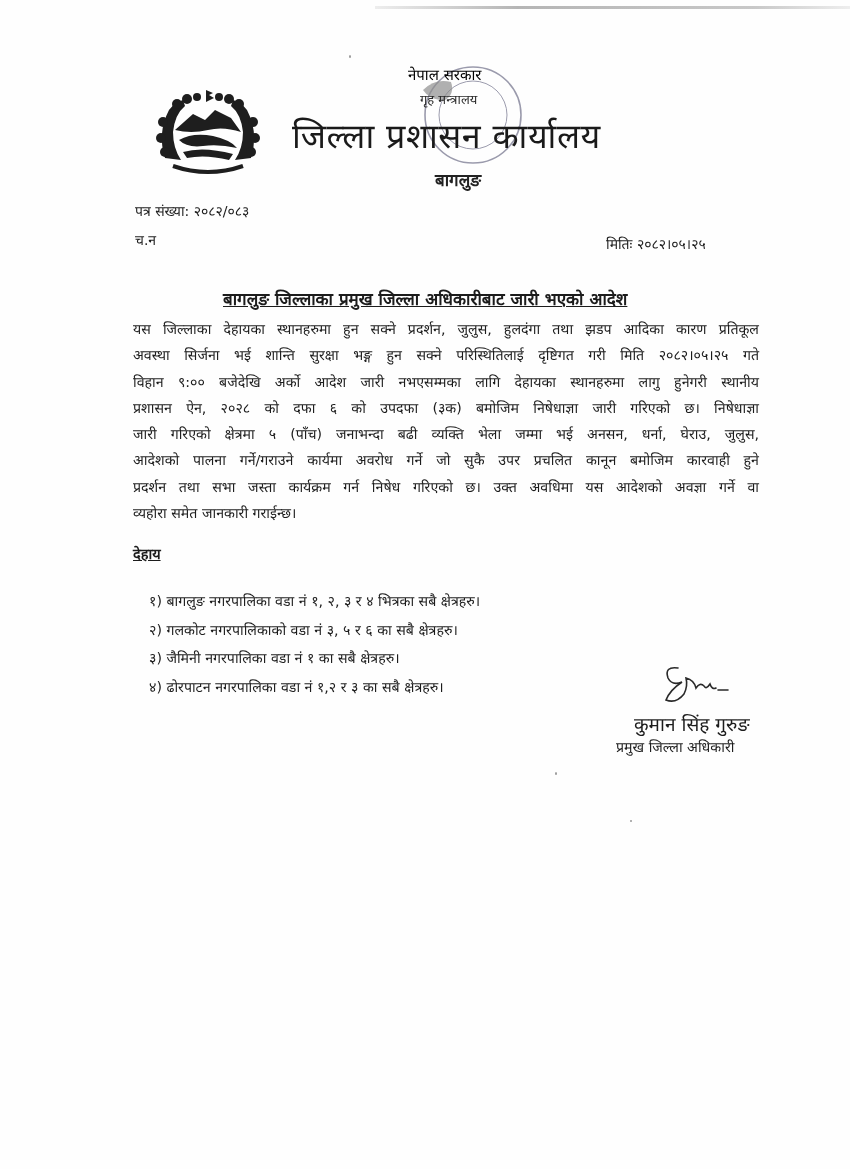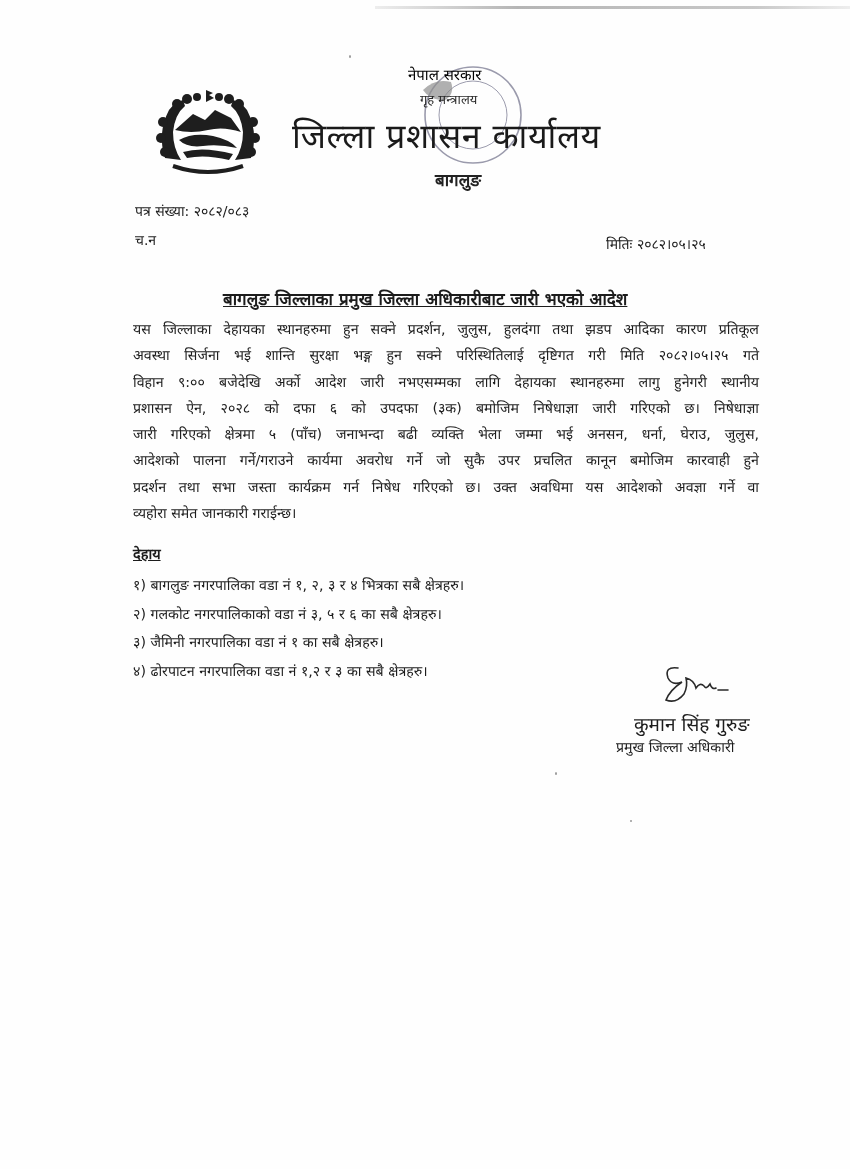--- a/index.html
+++ b/index.html
@@ -16,21 +16,21 @@
   .district { position: absolute; left: 413px; top: 168px; font-size: 17px; font-weight: bold; color: #222; margin-left: 22px; }
   .stamp { position: absolute; left: 415px; top: 60px; width: 115px; height: 110px; opacity: 0.55; }
   .ref { position: absolute; left: 135px; top: 201px; font-size: 14px; }
   .cn { position: absolute; left: 135px; top: 230px; font-size: 14px; }
   .date { position: absolute; left: 606px; top: 234px; font-size: 14px; text-align: right; }
   .title { position: absolute; left: 223px; top: 287px; font-size: 17px; font-weight: bold; text-decoration: underline; }
   .body { position: absolute; left: 133px; top: 316px; width: 626px; font-size: 14.2px; line-height: 26.3px; text-align: justify; }
   .body .ln { display: block; white-space: nowrap; text-align-last: justify; }
   .body .ln.last { text-align-last: left; }
   .annex { position: absolute; left: 133px; top: 543px; font-size: 14.5px; font-weight: bold; text-decoration: underline; }
-  .list { position: absolute; left: 133px; top: 571px; font-size: 14.2px; line-height: 28.5px; margin: 0; padding: 0; list-style: none; }
+  .list { position: absolute; left: 133px; top: 571px; font-size: 14.2px; line-height: 28.5px; margin: 16px; padding: 0; list-style: none; }
   .sig { position: absolute; left: 658px; top: 660px; width: 80px; height: 50px; }
   .sname { position: absolute; left: 634px; top: 711px; font-size: 19px; }
   .stitle { position: absolute; left: 616px; top: 737px; font-size: 14.2px; }
   .speck { position: absolute; background: #999; border-radius: 50%; }
 </style>
 </head>
 <body>
 
 <div class="topline"></div>
 

